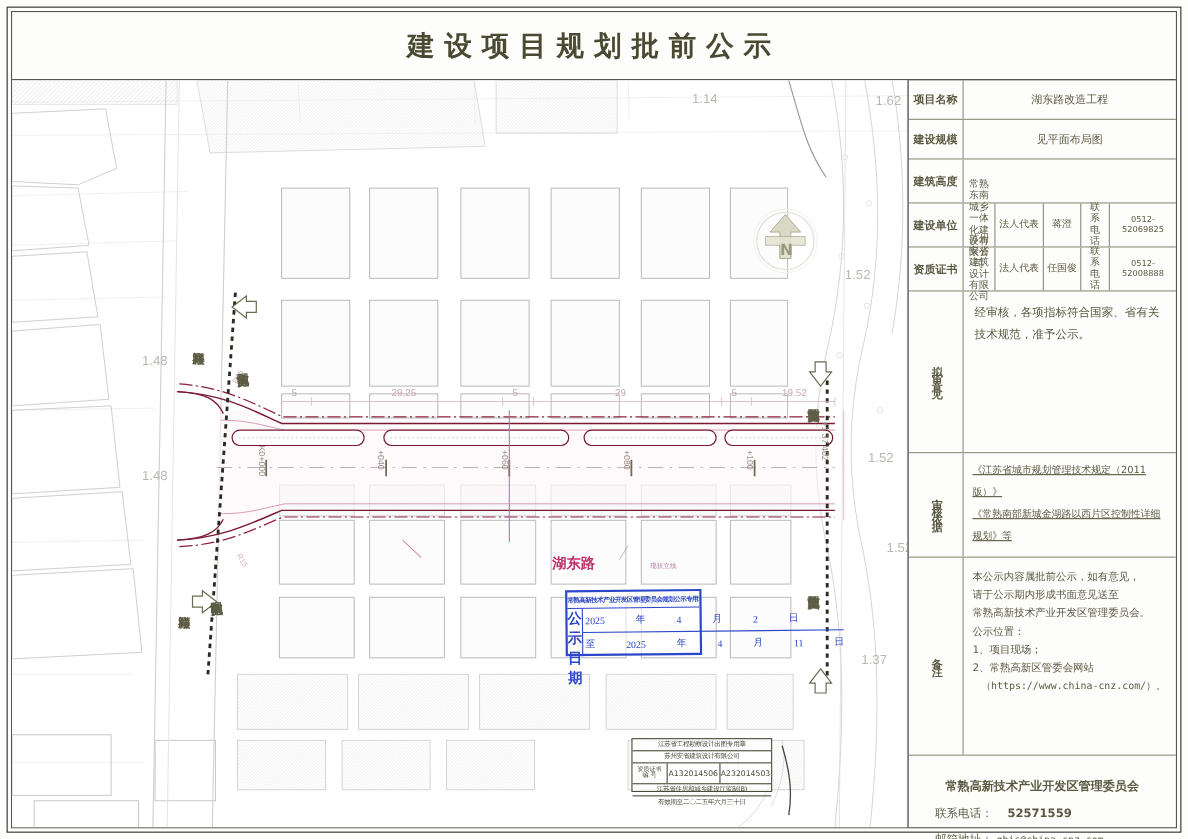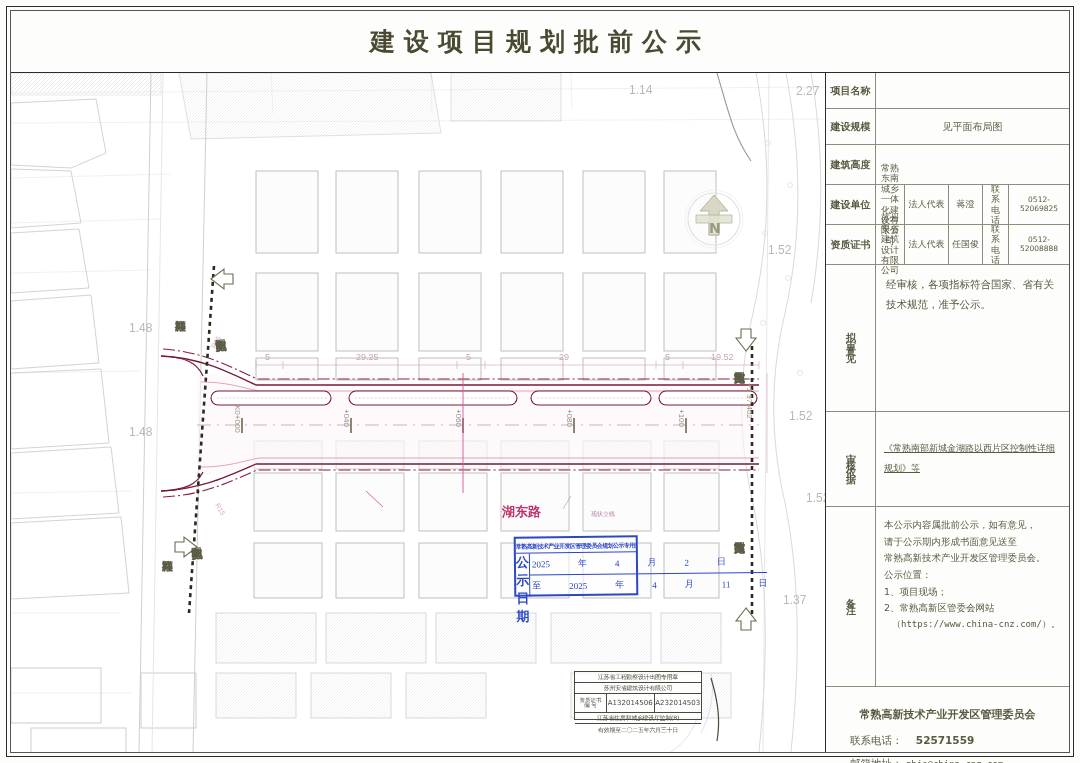--- a/index.html
+++ b/index.html
@@ -432,21 +432,21 @@
       </g>
 
       <g stroke="#4a4a3a" stroke-width="1.2" fill="none">
         <path d="M700,605 C706,625 710,645 706,668"></path>
       </g>
     </svg>
 
     <div class="map-label" style="left:698px; top:148px; font-size:14px; color:#9a9a80;">N</div>
 
     <div class="elev" style="left:618px; top:10px;">1.14</div>
-    <div class="elev" style="left:785px; top:11px;">2.27</div>
+    <div class="elev" style="left:785px; top:11px;">1.62</div>
     <div class="elev" style="left:757px; top:170px;">1.52</div>
     <div class="elev" style="left:118px; top:248px;">1.48</div>
     <div class="elev" style="left:118px; top:352px;">1.48</div>
     <div class="elev" style="left:778px; top:336px;">1.52</div>
     <div class="elev" style="left:795px; top:418px;">1.52</div>
     <div class="elev" style="left:772px; top:520px;">1.37</div>
 
     <div class="dim" style="left:254px; top:279px;">5</div>
     <div class="dim" style="left:345px; top:279px;">29.25</div>
     <div class="dim" style="left:455px; top:279px;">5</div>
@@ -518,20 +518,21 @@
       <div class="sg-row">江苏省住房和城乡建设厅监制(B)</div>
       <div class="sg-row">有效期至二〇二五年六月三十日</div>
     </div>
 
   </div>
 
   <div class="info-table">
 
     <div class="row r-name">
       <div class="cell-label">项目名称</div>
+      <div class="cell-val" style="justify-content:center;">湖东路改造工程</div>
     </div>
 
     <div class="row r-scale">
       <div class="cell-label">建设规模</div>
       <div class="cell-val" style="justify-content:center;">见平面布局图</div>
     </div>
 
     <div class="row r-height">
       <div class="cell-label">建筑高度</div>
       <div class="cell-val"></div>
@@ -564,20 +565,21 @@
           <span>拟审意见</span>
         </div>
       <div class="opinion-body">经审核，各项指标符合国家、省有关技术规范，准予公示。</div>
     </div>
 
     <div class="row r-basis">
       <div class="vlabel">
           <span>审核依据</span>
         </div>
       <div class="basis-body">
+        <div>《江苏省城市规划管理技术规定（2011版）》</div>
         <div>《常熟南部新城金湖路以西片区控制性详细规划》等</div>
       </div>
     </div>
 
     <div class="row r-remark">
       <div class="vlabel">
           <span>备注</span>
         </div>
       <div class="remark-body">
         <div>本公示内容属批前公示，如有意见，</div>

